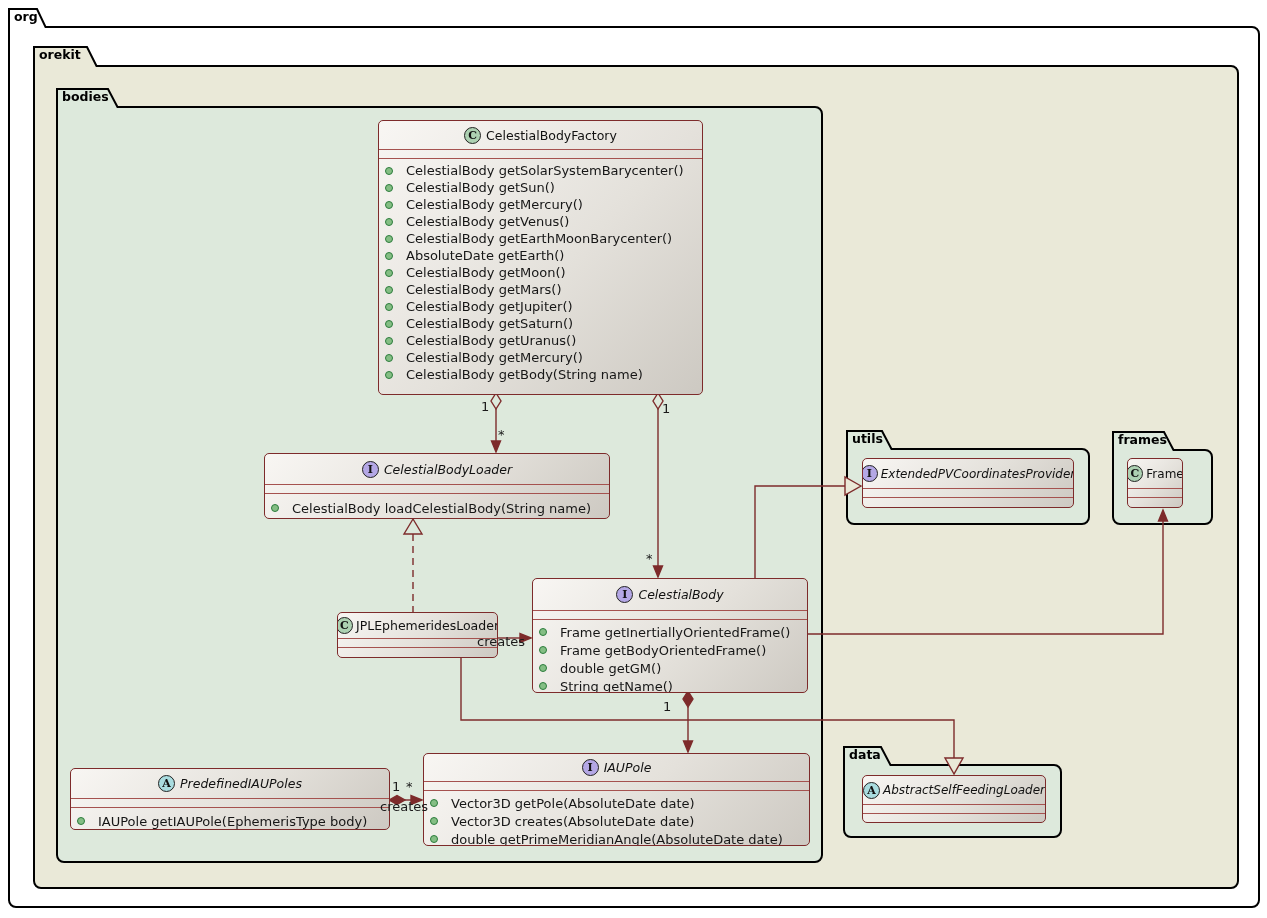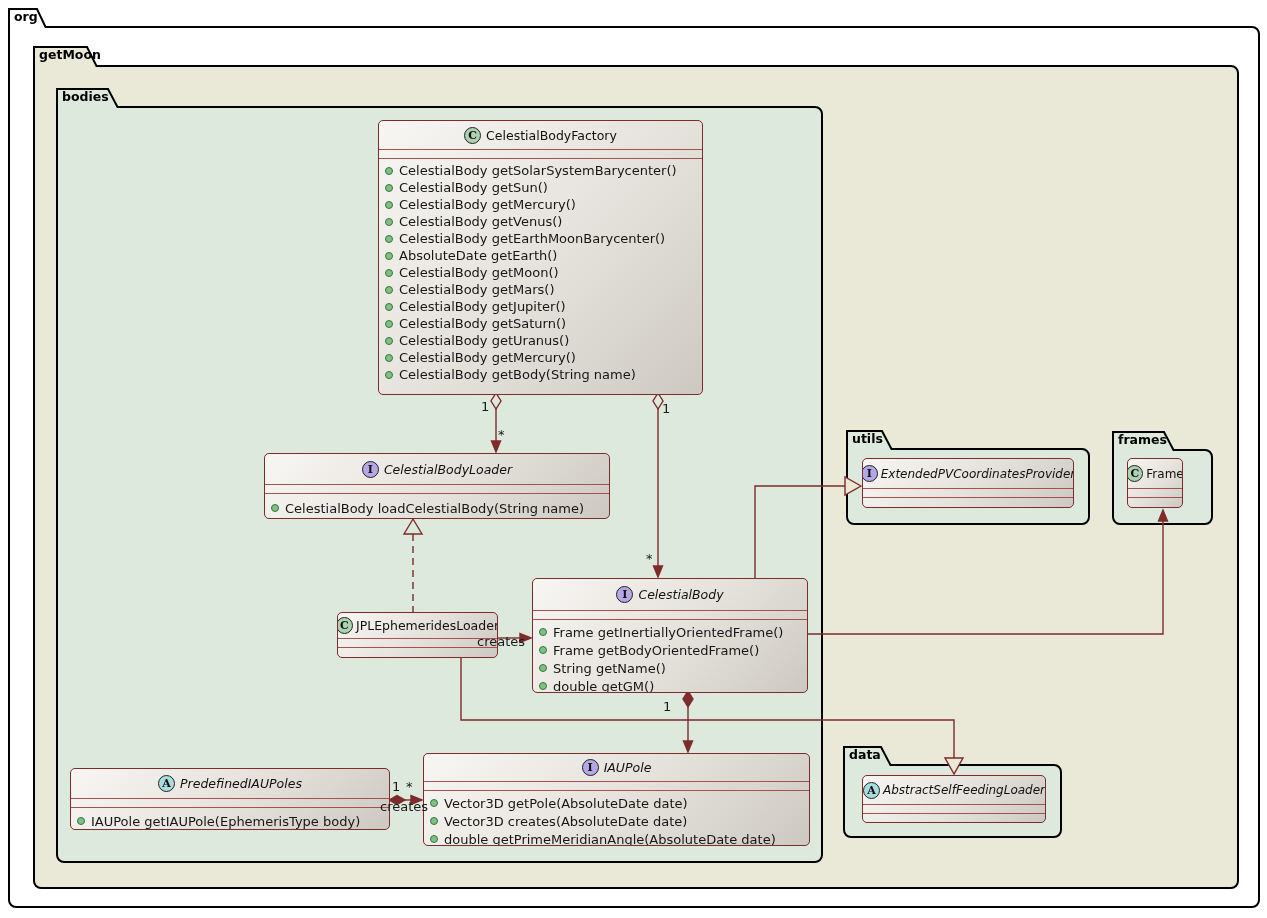--- a/index.html
+++ b/index.html
@@ -23,21 +23,21 @@
              font-size:12.5px;color:#111;flex:0 0 auto;white-space:nowrap;overflow:hidden;}
   .italic .cls-name{font-style:italic;}
   .spot{width:17px;height:17px;border-radius:50%;border:1.4px solid #222;box-sizing:border-box;
         display:flex;align-items:center;justify-content:center;
         font-family:"DejaVu Serif","Liberation Serif",serif;font-weight:bold;font-size:11px;color:#111;flex:0 0 auto;}
   .spot-C{background:#add1b2;}
   .spot-I{background:#b4a7e5;}
   .spot-A{background:#a9dcdf;}
   .cls-fields{flex:0 0 auto;height:8px;border-top:1px solid #a5524f;border-bottom:1px solid #a5524f;}
   .cls-methods{flex:1 1 auto;padding:3px 4px 0 6px;overflow:hidden;}
-  .m{display:flex;align-items:center;gap:6px;height:17px;white-space:nowrap;
+  .m{display:flex;align-items:center;gap:13px;height:17px;white-space:nowrap;
      font-size:13px;color:#161616;}
   .rows18 .m{height:18px;}
   .dot{width:8px;height:8px;border-radius:50%;background:#84be84;border:1px solid #2c7c3c;
        box-sizing:border-box;flex:0 0 auto;}
 
   
   #edges{position:absolute;left:0;top:0;z-index:4;pointer-events:none;}
   .elbl{position:absolute;font-size:13px;color:#1a1a1a;z-index:6;white-space:nowrap;}
 </style>
 </head>
@@ -51,21 +51,21 @@
         <path d="M1 20 L1 1 L29 1 L38 20" fill="#ffffff" stroke="#000" stroke-width="2"></path>
       </svg>
     <span class="tab-label">org</span>
   </div>
 
   <div class="pkg pkg-orekit" style="left:33px;top:65px;width:1206px;height:824px;"></div>
   <div class="pkg-tab" style="left:33px;top:46px;">
     <svg width="66" height="21">
         <path d="M1 21 L1 1 L54 1 L64 21" fill="#eae9d8" stroke="#000" stroke-width="2"></path>
       </svg>
-    <span class="tab-label">getMoon</span>
+    <span class="tab-label">orekit</span>
   </div>
 
   <div class="pkg pkg-green" style="left:56px;top:106px;width:767px;height:757px;"></div>
   <div class="pkg-tab" style="left:56px;top:88px;">
     <svg width="64" height="20">
         <path d="M1 20 L1 1 L52 1 L62 20" fill="#dde9dc" stroke="#000" stroke-width="2"></path>
       </svg>
     <span class="tab-label">bodies</span>
   </div>
 
@@ -224,25 +224,25 @@
       <div class="m">
           <span class="dot"></span>
           <span>Frame getInertiallyOrientedFrame()</span>
         </div>
       <div class="m">
           <span class="dot"></span>
           <span>Frame getBodyOrientedFrame()</span>
         </div>
       <div class="m">
           <span class="dot"></span>
+          <span>double getGM()</span>
+        </div>
+      <div class="m">
+          <span class="dot"></span>
           <span>String getName()</span>
-        </div>
-      <div class="m">
-          <span class="dot"></span>
-          <span>double getGM()</span>
         </div>
     </div>
   </div>
 
   <div class="cls italic" style="left:70px;top:768px;width:320px;height:62px;">
     <div class="cls-title" style="height:29px;">
       <span class="spot spot-A">A</span>
       <span class="cls-name">PredefinedIAUPoles</span>
     </div>
     <div class="cls-fields"></div>

